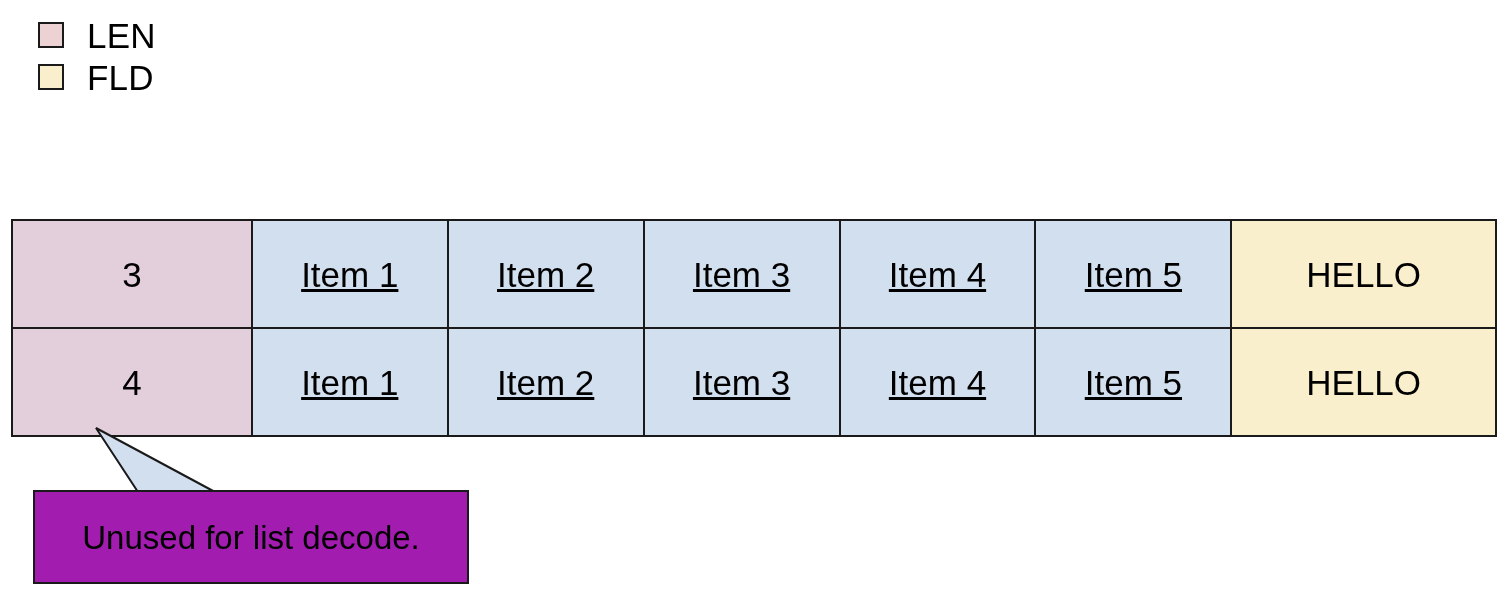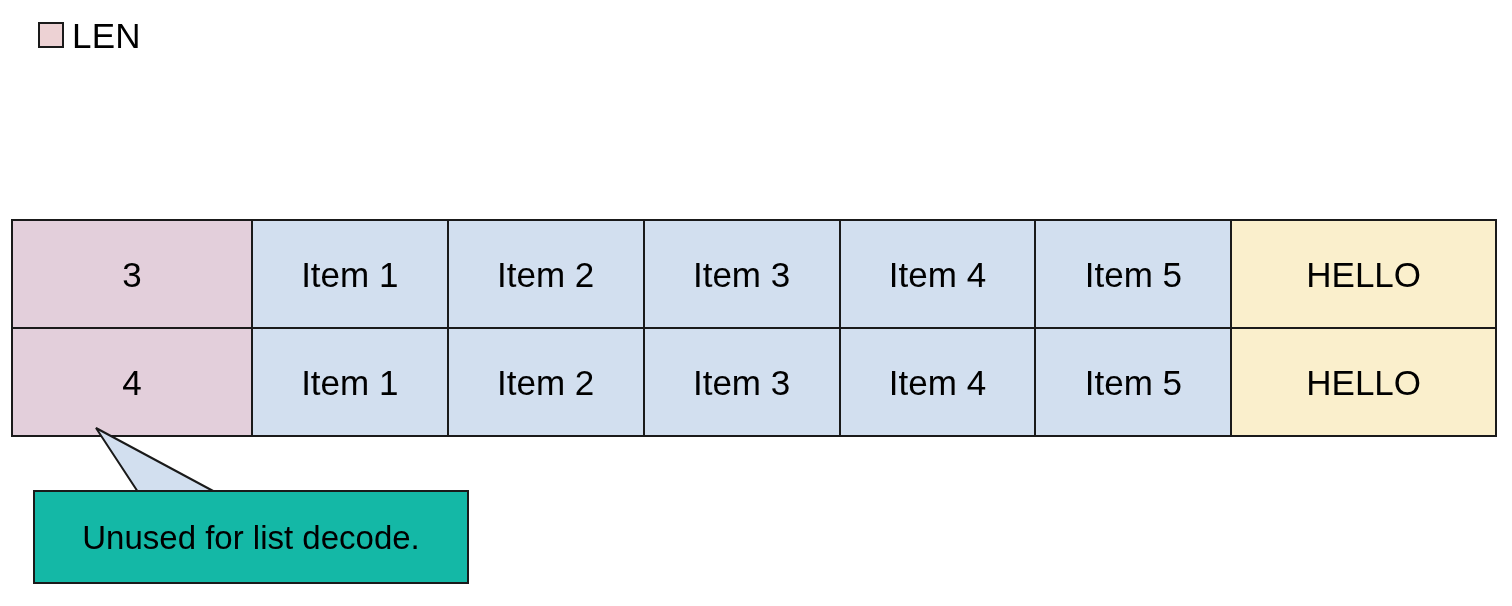--- a/index.html
+++ b/index.html
@@ -29,21 +29,21 @@
     height: 42px;
   }
   .legend-swatch {
     width: 26px;
     height: 26px;
     border: 2px solid #1a1a1a;
     box-sizing: border-box;
     flex: 0 0 auto;
   }
   .legend-label {
-    margin-left: 8px;
+    margin-left: 23px;
     font-size: 35px;
     line-height: 35px;
     letter-spacing: 0.2px;
     white-space: nowrap;
   }
 
   
   #packet-table {
     position: absolute;
     left: 11px;
@@ -57,21 +57,21 @@
     border: 2px solid #1a1a1a;
     text-align: center;
     vertical-align: middle;
     font-size: 35px;
     line-height: 35px;
     height: 108px;
     padding: 0;
     box-sizing: border-box;
   }
   td.cell-len { width: 213px; }
-  td.cell-lst { width: 174px; }
+  td.cell-lst { width: 174px; text-decoration: underline; }
   td.cell-fld { width: 235px; }
 
   
   #callout {
     position: absolute;
     left: 33px;
     top: 490px;
     width: 436px;
     height: 94px;
   }
@@ -103,20 +103,24 @@
   }
 </style>
 </head>
 <body>
 
 <div id="legend">
   <div class="legend-row">
     <span class="legend-swatch" style="background: rgb(237, 210, 212);"></span>
     <span class="legend-label">LEN</span>
   </div>
+  <div class="legend-row">
+    <span class="legend-swatch" style="background: rgb(250, 239, 204);"></span>
+    <span class="legend-label">FLD</span>
+  </div>
 </div>
 
 <table id="packet-table">
   <tbody>
     <tr>
       <td class="cell-len" style="background: rgb(227, 207, 219); border-color: rgb(26, 26, 26);">3</td>
       <td class="cell-lst" style="background: rgb(210, 223, 239); border-color: rgb(26, 26, 26);">Item 1</td>
       <td class="cell-lst" style="background: rgb(210, 223, 239); border-color: rgb(26, 26, 26);">Item 2</td>
       <td class="cell-lst" style="background: rgb(210, 223, 239); border-color: rgb(26, 26, 26);">Item 3</td>
       <td class="cell-lst" style="background: rgb(210, 223, 239); border-color: rgb(26, 26, 26);">Item 4</td>
@@ -133,16 +137,16 @@
       <td class="cell-fld" style="background: rgb(250, 239, 204); border-color: rgb(26, 26, 26);">HELLO</td>
     </tr>
   </tbody>
 </table>
 
 <div id="callout">
   <svg id="callout-tail" viewBox="0 0 260 66" width="260" height="66">
     <polygon points="96,0 138,64 215,64" fill="#D2DFEF" stroke="#1a1a1a" stroke-width="2" stroke-linejoin="miter"></polygon>
     <line x1="95" y1="64" x2="216" y2="64" stroke="#D2DFEF" stroke-width="4"></line>
   </svg>
-  <div id="callout-box" style="background: #14b8a6; border-color: rgb(26, 26, 26);">
+  <div id="callout-box" style="background: #a21caf; border-color: rgb(26, 26, 26);">
     <span class="line">Unused for list decode.</span>
   </div>
 </div>
 
 </body></html>

